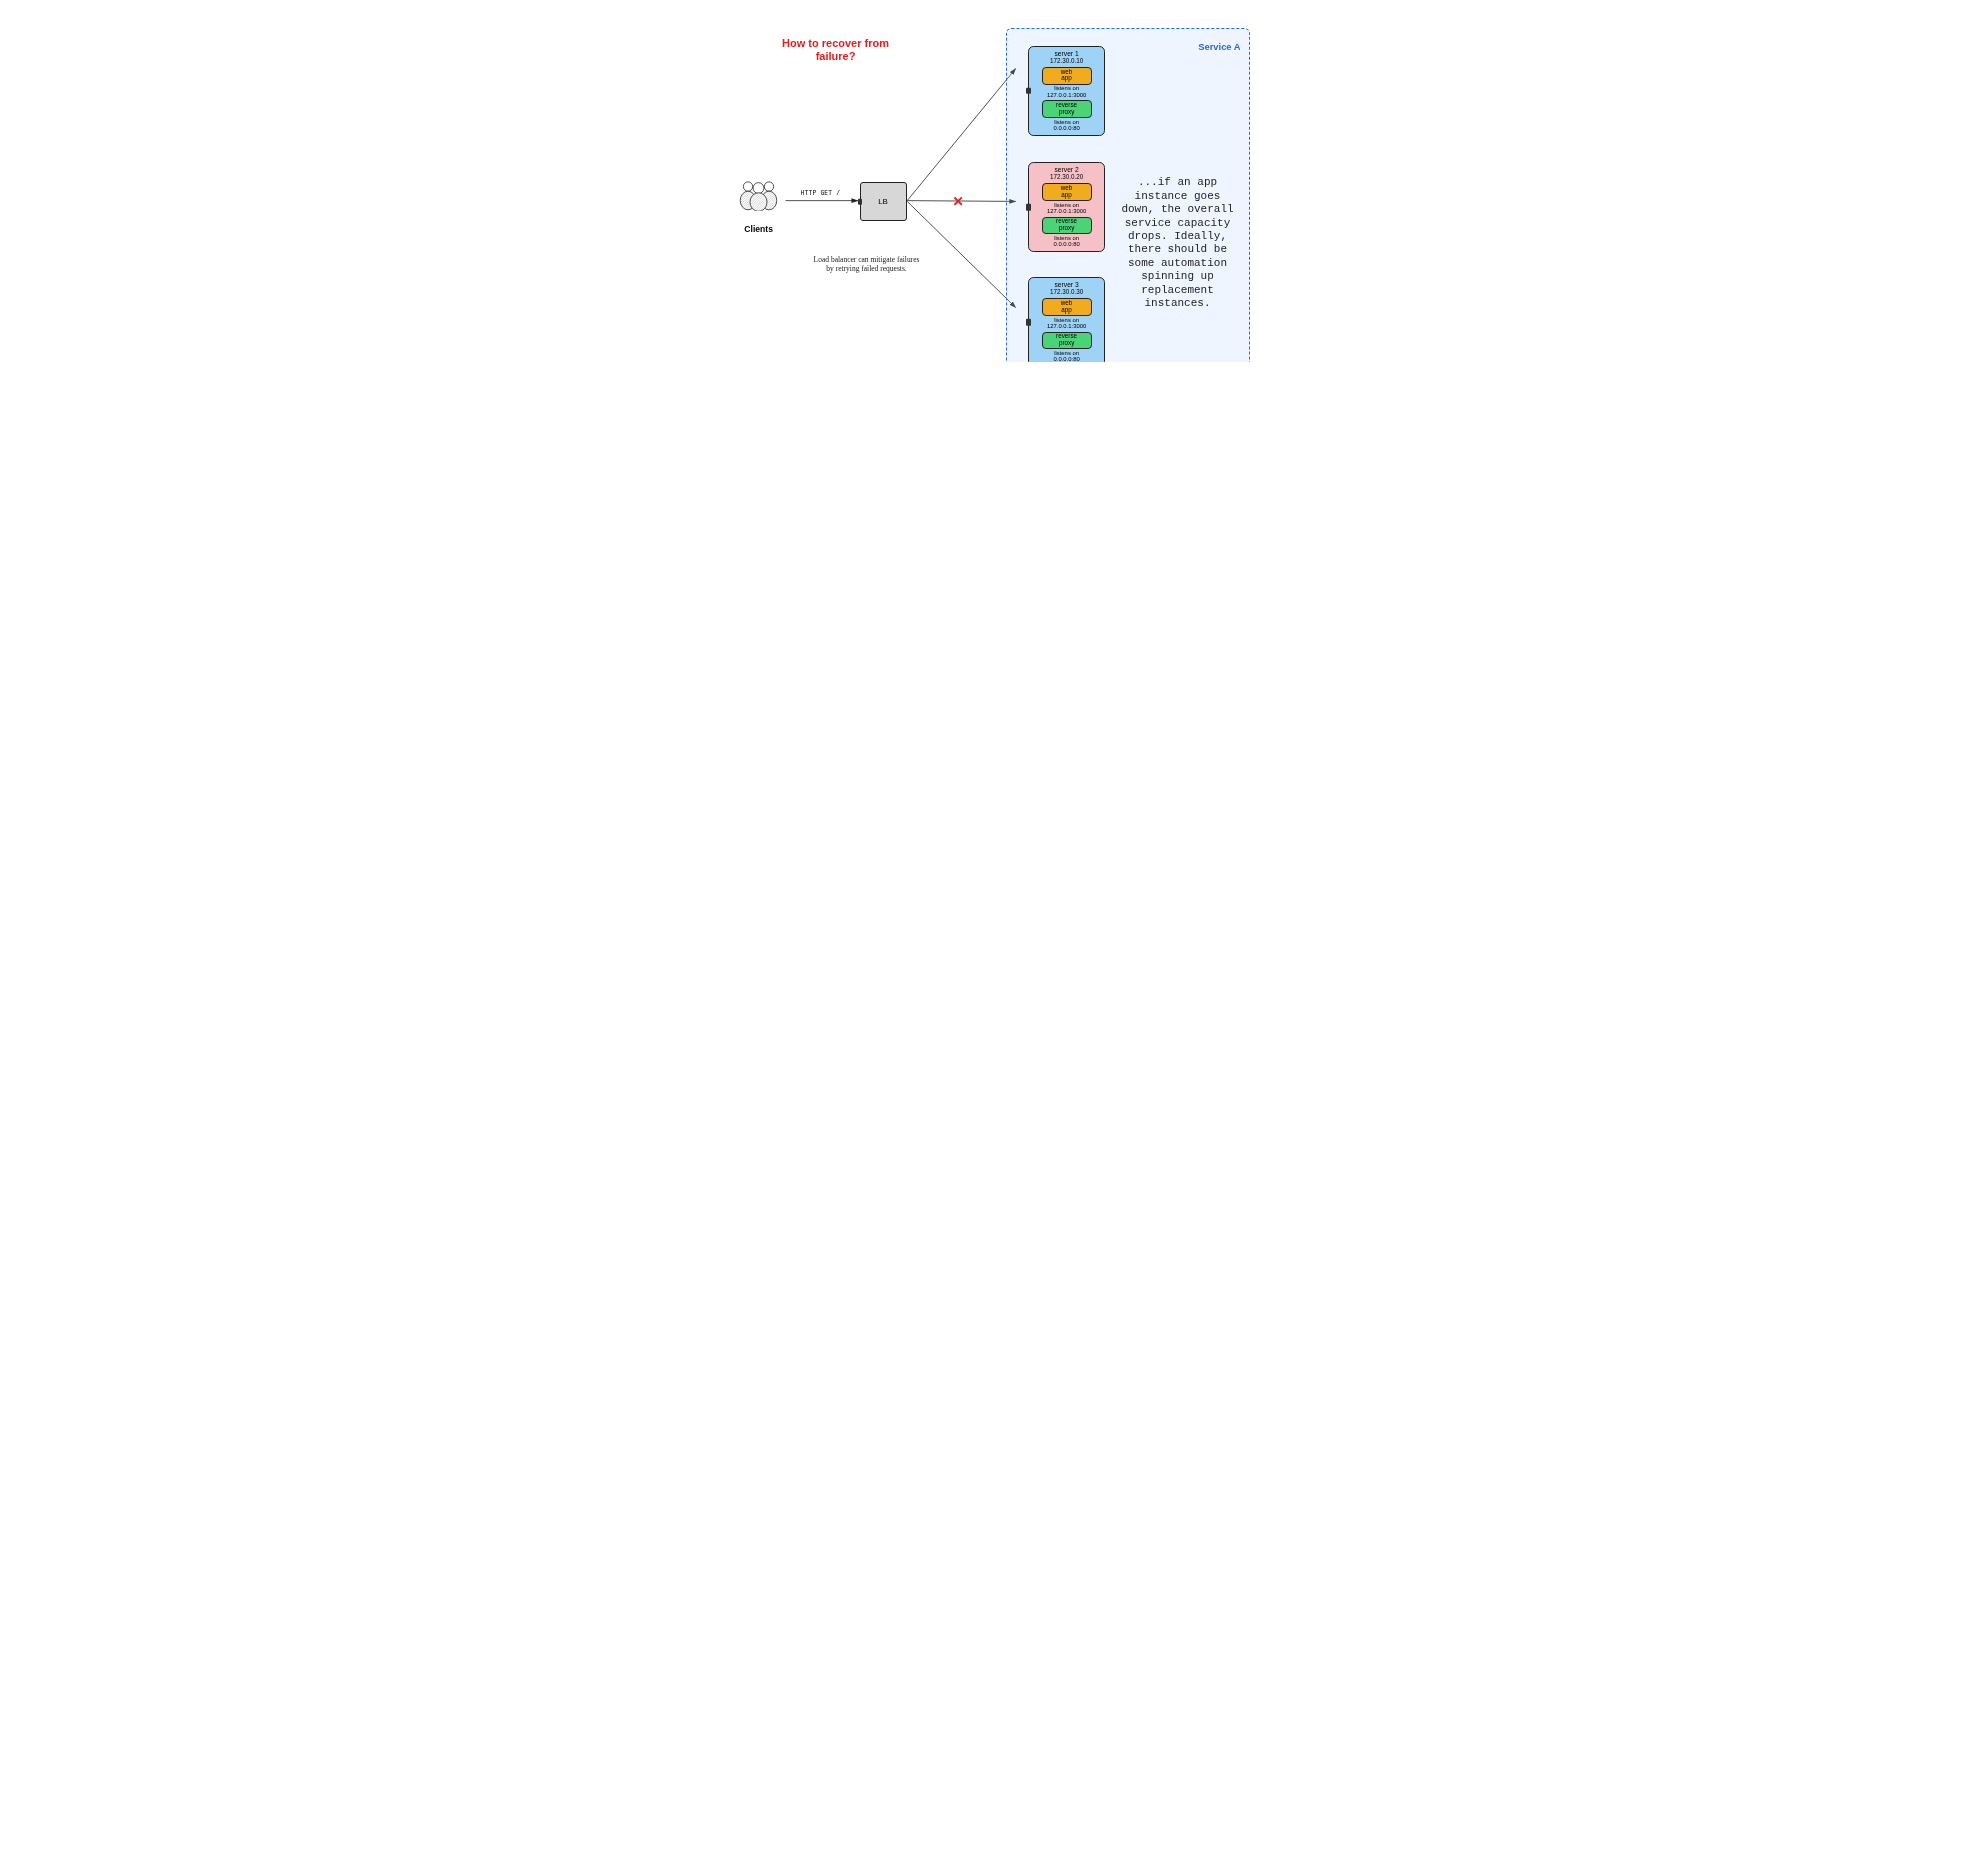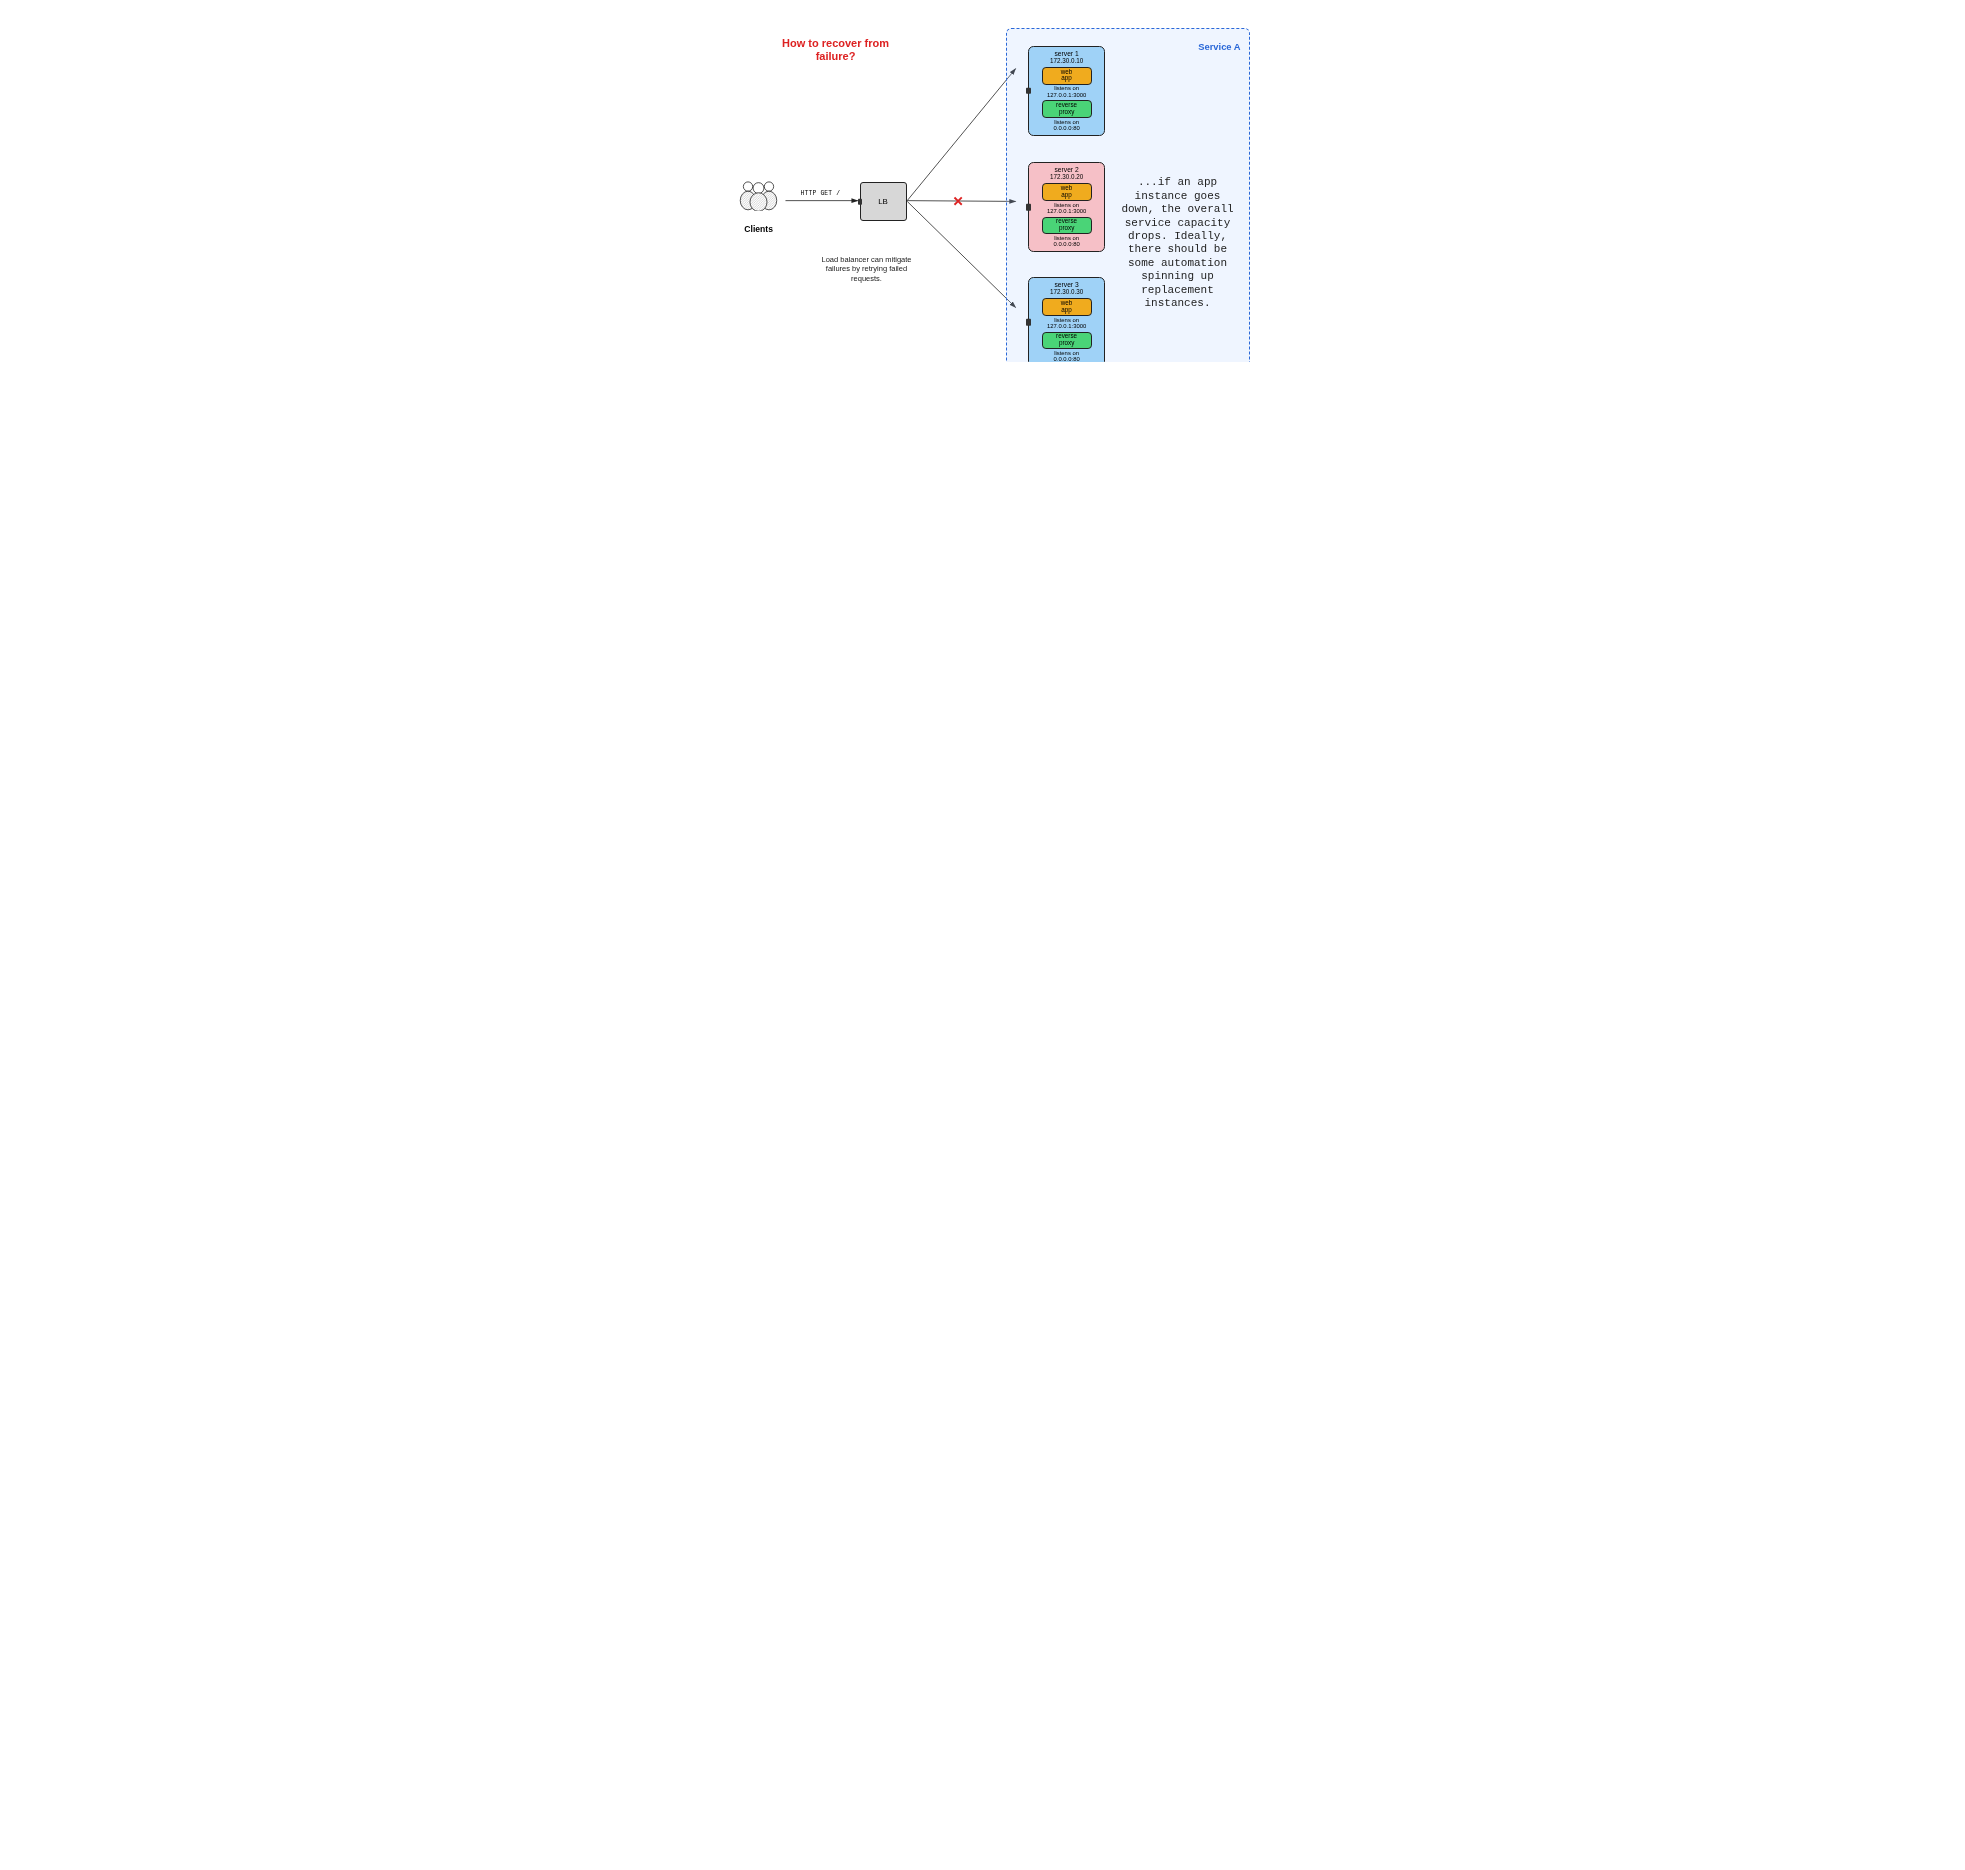--- a/index.html
+++ b/index.html
@@ -81,20 +81,21 @@
   
   .lb-note {
     position: absolute;
     left: 96px;
     top: 255px;
     width: 114px;
     font-size: 7.5px;
     text-align: center;
     line-height: 1.25;
     color: #222;
+    font-family: Liberation Serif, serif;
   }
 
   
   .service-a {
     position: absolute;
     left: 292px;
     top: 6.3px;
     width: 244px;
     height: 346px;
     border: 1.2px dashed #2a68d8;

